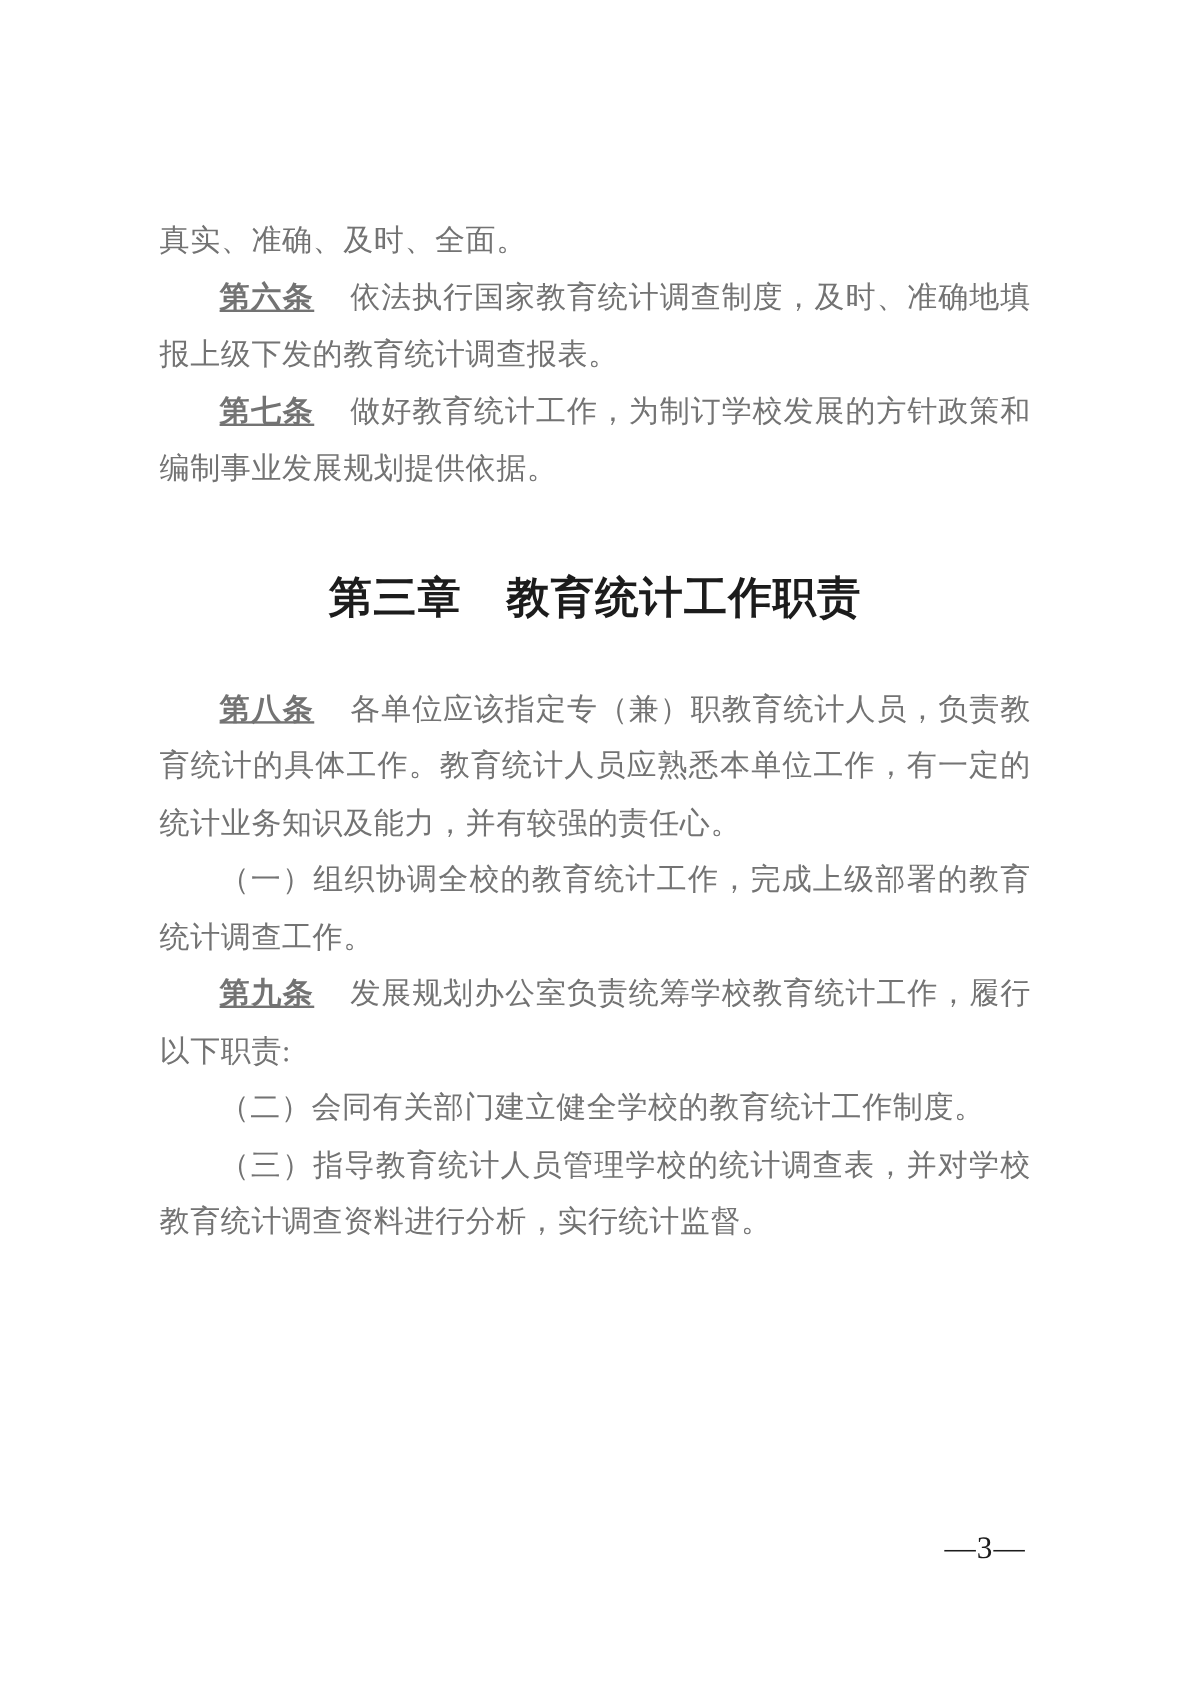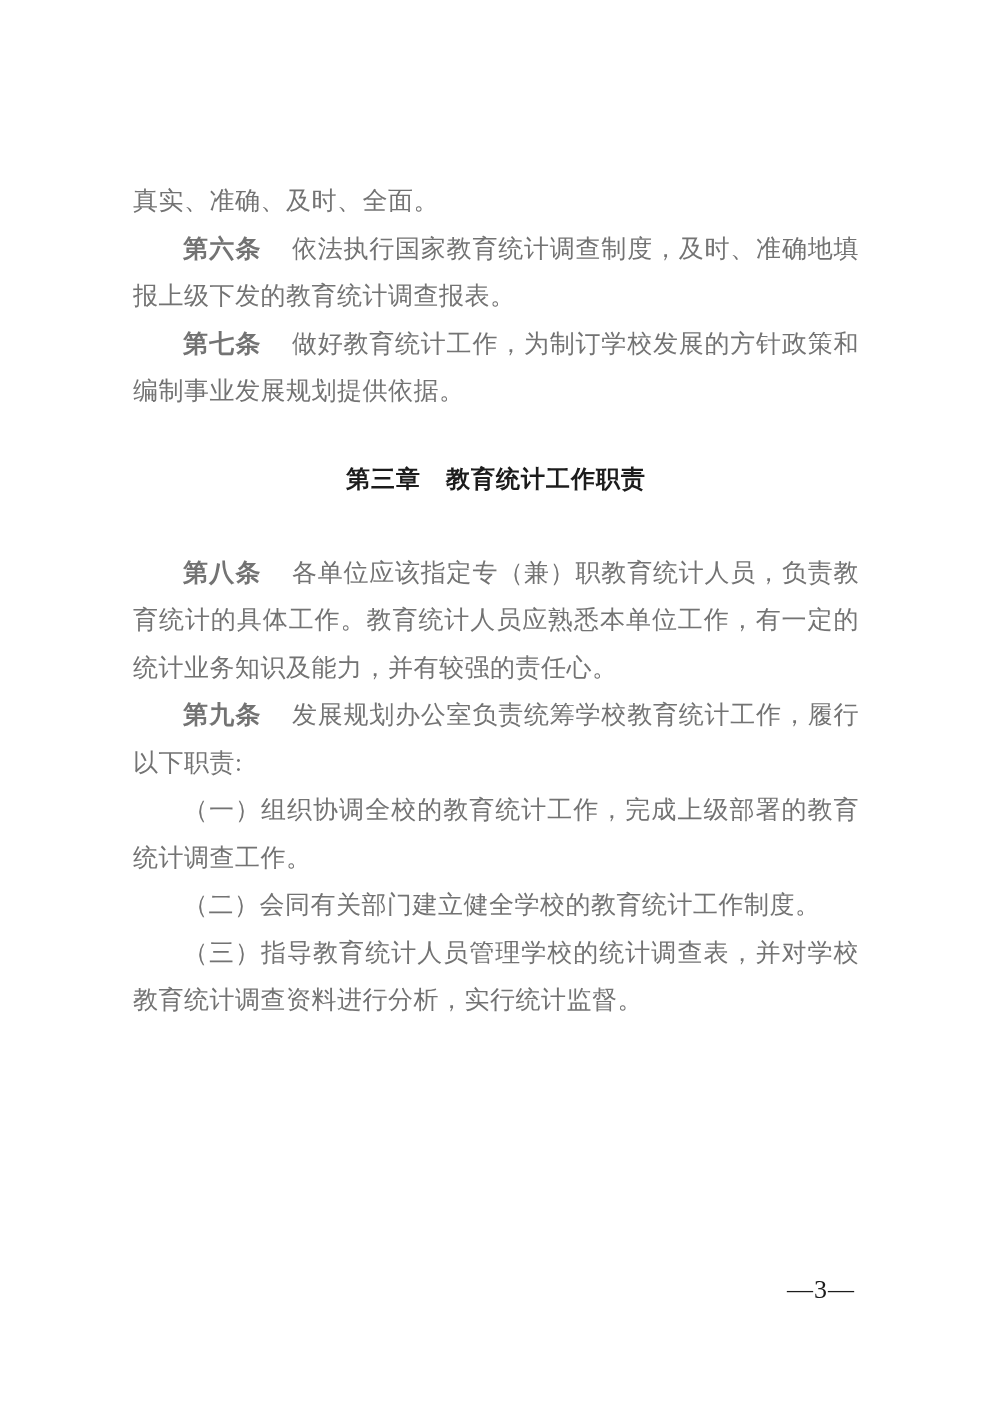--- a/index.html
+++ b/index.html
@@ -32,26 +32,27 @@
     color: #737373;
   }
   .indent {
     text-indent: 50px;
   }
   .term {
     font-family: "Liberation Sans", sans-serif;
     font-weight: bold;
     margin-right: 30px;
     letter-spacing: 1px;
+    text-decoration: underline;
   }
   .chapter-heading {
-    margin: 40px 0 46px 0;
+    margin: 59px 0 46px 0;
     font-family: "Liberation Sans", sans-serif;
     font-weight: bold;
-    font-size: 24px;
+    font-size: 36px;
     line-height: 48px;
     text-align: center;
     letter-spacing: 1px;
     color: #1c1c1c;
   }
   .page-number {
     position: absolute;
     top: 1274px;
     right: 136px;
     font-size: 26px;
@@ -78,24 +79,24 @@
     <p class="para indent">
       <span class="term">第七条</span><span>做好教育统计工作，为制订学校发展的方针政策和编制事业发展规划提供依据。</span>
     </p>
 
     <h2 class="chapter-heading">第三章　教育统计工作职责</h2>
 
     <p class="para indent">
       <span class="term">第八条</span><span>各单位应该指定专（兼）职教育统计人员，负责教育统计的具体工作。教育统计人员应熟悉本单位工作，有一定的统计业务知识及能力，并有较强的责任心。</span>
     </p>
 
+    <p class="para indent">（一）组织协调全校的教育统计工作，完成上级部署的教育统计调查工作。</p>
+
     <p class="para indent">
       <span class="term">第九条</span><span>发展规划办公室负责统筹学校教育统计工作，履行以下职责:</span>
     </p>
-
-    <p class="para indent">（一）组织协调全校的教育统计工作，完成上级部署的教育统计调查工作。</p>
     <p class="para indent">（二）会同有关部门建立健全学校的教育统计工作制度。</p>
     <p class="para indent">（三）指导教育统计人员管理学校的统计调查表，并对学校教育统计调查资料进行分析，实行统计监督。</p>
 
   </div>
 
   <div class="page-number">—3—</div>
 </div>
 
 </body></html>

